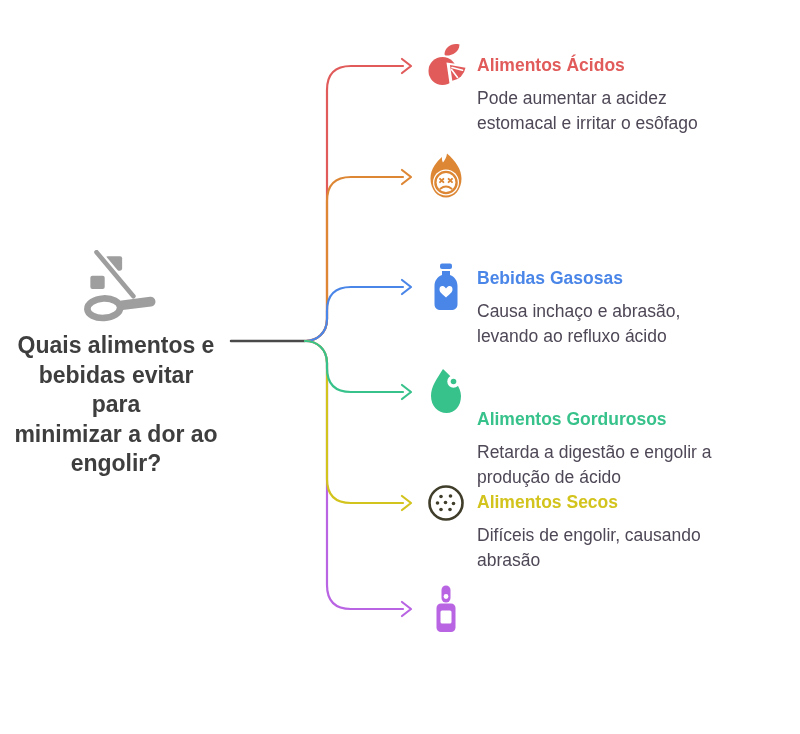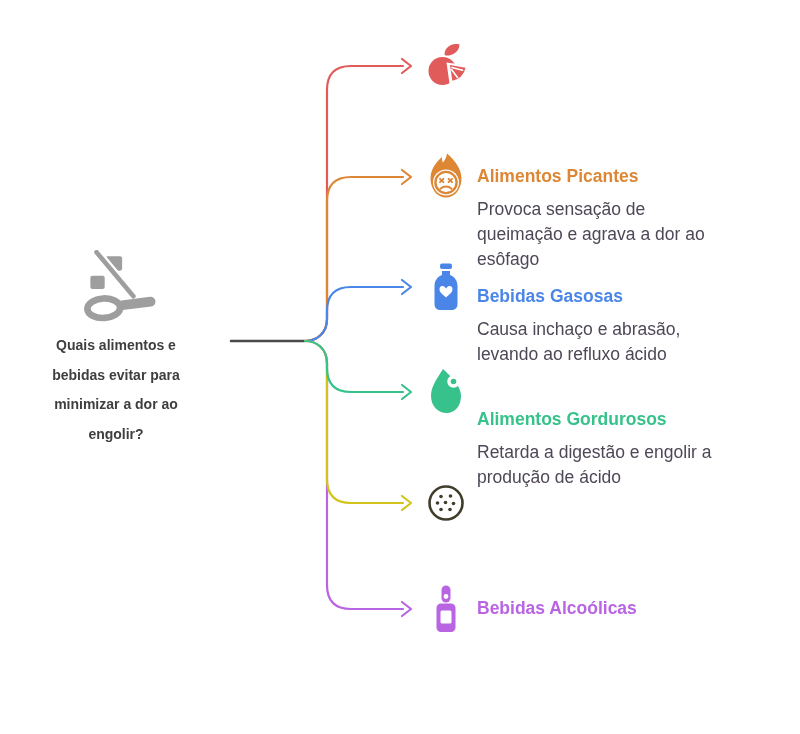--- a/index.html
+++ b/index.html
@@ -6,21 +6,21 @@
   .canvas{
     position:relative;width:800px;height:734px;background:#fff;overflow:hidden;
     font-family:"Liberation Sans",sans-serif;
   }
   .edges{position:absolute;left:0;top:0;width:800px;height:734px;}
   .edges path{fill:none;stroke-width:2.2;stroke-linecap:round;stroke-linejoin:round;}
   .edges path.stem{stroke-width:2.5;}
   .root-icon{position:absolute;left:76px;top:250px;width:82px;height:72px;}
   .root-question{
     position:absolute;left:14px;top:331px;width:204px;
-    font-size:14px;font-weight:bold;line-height:29.5px;text-align:center;
+    font-size:23px;font-weight:bold;line-height:29.5px;text-align:center;
     white-space:pre-line;color:#3e3e3e;
   }
   .branch-icon{position:absolute;left:423px;width:46px;height:50px;}
   .branch-text{position:absolute;left:477px;width:292px;}
   .branch-title{font-size:17.5px;font-weight:bold;line-height:24px;}
   .branch-desc{
     font-size:17.5px;line-height:25px;margin-top:9px;
     white-space:pre-line;color:#4e4756;
   }
 </style>
@@ -75,46 +75,45 @@
   <svg class="branch-icon" style="top:41px" viewBox="0 0 44 50">
     <path d="M20.5 13.5 C20.5 6 28 1.5 35.5 3.5 C35 11.5 28 15 21.5 14.5 Z" fill="#e15b5b"></path>
     <circle cx="18.5" cy="30" r="14" fill="#e15b5b"></circle>
     <path d="M22.5 21.5 L43.5 24.5 A21 21 0 0 1 25.5 42.5 Z" fill="#fff"></path>
     <path d="M26 24 L41.5 26.8 A15.8 15.8 0 0 1 28.3 39.7 Z" fill="#e15b5b"></path>
     <g stroke="#fff" stroke-width="1.6" stroke-linecap="round" fill="none">
       <path d="M28 26.5 L38.5 29.3"></path>
       <path d="M27.5 28.5 L33.5 36.5"></path>
     </g>
   </svg>
+  <div class="branch-text" style="top:53px">
+    <div class="branch-title" style="color: rgb(225, 91, 91);">Alimentos Ácidos</div>
+    <div class="branch-desc">Pode aumentar a acidez
+estomacal e irritar o esôfago</div>
+  </div>
 
   <svg class="branch-icon" style="top:152px" viewBox="0 0 44 50">
     <path d="M23 1.5 C22.5 5.5 21 8 19 10.5 C18 8.8 17.8 7 18 5 C13 9.5 6.5 16.5 6.5 26.5 C6.5 37.5 13.5 45.5 22 45.5 C30.5 45.5 37.5 37.5 37.5 26.5 C37.5 17.5 31.5 9 23 1.5 Z" fill="#dd8735"></path>
     <circle cx="22" cy="30.5" r="13" fill="#fff"></circle>
     <circle cx="22" cy="30.5" r="10.6" fill="#fff" stroke-width="2.4" stroke="#dd8735"></circle>
     <g stroke-width="1.9" stroke-linecap="round" fill="none" stroke="#dd8735">
       <path d="M16 26.8 L19.4 30.2"></path>
       <path d="M19.4 26.8 L16 30.2"></path>
       <path d="M24.6 26.8 L28 30.2"></path>
       <path d="M28 26.8 L24.6 30.2"></path>
       <path d="M16.3 36.8 Q22 32.3 27.7 36.8"></path>
     </g>
   </svg>
-  <div class="branch-text" style="top:164px">
-    <div class="branch-title" style="color: rgb(221, 135, 53);">Alimentos Picantes</div>
-    <div class="branch-desc">Provoca sensação de
-queimação e agrava a dor ao
-esôfago</div>
-  </div>
 
   <svg class="branch-icon" style="top:262px" viewBox="0 0 44 50">
     <rect x="16" y="1.5" width="12" height="5.5" rx="2" fill="#4a86e8"></rect>
     <path d="M18 9 H26 V13 C31 15 33.5 19 33.5 24 V42 C33.5 46 31 48 27 48 H17 C13 48 10.5 46 10.5 42 V24 C10.5 19 13 15 18 13 Z" fill="#4a86e8"></path>
     <path d="M22 35.5 C18.5 32 15.5 30.5 15.5 27.2 C15.5 24.6 18 23.3 20 24.6 C21 25.3 22 26.6 22 26.6 C22 26.6 23 25.3 24 24.6 C26 23.3 28.5 24.6 28.5 27.2 C28.5 30.5 25.5 32 22 35.5 Z" fill="#fff"></path>
   </svg>
-  <div class="branch-text" style="top:284px">
+  <div class="branch-text" style="top:266px">
     <div class="branch-title" style="color: rgb(74, 134, 232);">Bebidas Gasosas</div>
     <div class="branch-desc">Causa inchaço e abrasão,
 levando ao refluxo ácido</div>
   </div>
 
   <svg class="branch-icon" style="top:367px" viewBox="0 0 44 50">
     <path d="M19 2 C13 12 7 19 7 29 C7 39 14 46 22.5 46 C31 46 37 39 37 29 C37 20 30 12 19 2 Z" fill="#38c28b"></path>
     <circle cx="29.5" cy="14.5" r="6.2" fill="#fff"></circle>
     <circle cx="29.5" cy="14.5" r="2.8" fill="#38c28b"></circle>
   </svg>
@@ -129,24 +128,28 @@
     <g fill="#403e2a">
       <circle cx="17" cy="18.5" r="1.8"></circle>
       <circle cx="26.5" cy="18" r="1.8"></circle>
       <circle cx="13.5" cy="25" r="1.8"></circle>
       <circle cx="21.5" cy="24.5" r="1.8"></circle>
       <circle cx="29.5" cy="25.5" r="1.8"></circle>
       <circle cx="17" cy="31.5" r="1.8"></circle>
       <circle cx="26" cy="31.5" r="1.8"></circle>
     </g>
   </svg>
+  <div class="branch-text" style="top:490px">
+    <div class="branch-title" style="color: rgb(211, 195, 29);">Alimentos Secos</div>
+    <div class="branch-desc">Difíceis de engolir, causando
+abrasão</div>
+  </div>
 
   <svg class="branch-icon" style="top:584px" viewBox="0 0 44 50">
     <rect x="17.5" y="1.5" width="9" height="17" rx="4.5" fill="#b964e3"></rect>
     <circle cx="22" cy="12.5" r="2.4" fill="#fff"></circle>
     <rect x="12.5" y="19.5" width="19" height="28.5" rx="4.5" fill="#b964e3"></rect>
     <rect x="16.5" y="26.5" width="11" height="13" rx="1.5" fill="#fff"></rect>
   </svg>
   <div class="branch-text" style="top:596px">
-    <div class="branch-title" style="color: rgb(185, 100, 227);">Bebidas Alcoólicas</div>
   </div>
 
 </div>
 
 </body></html>

